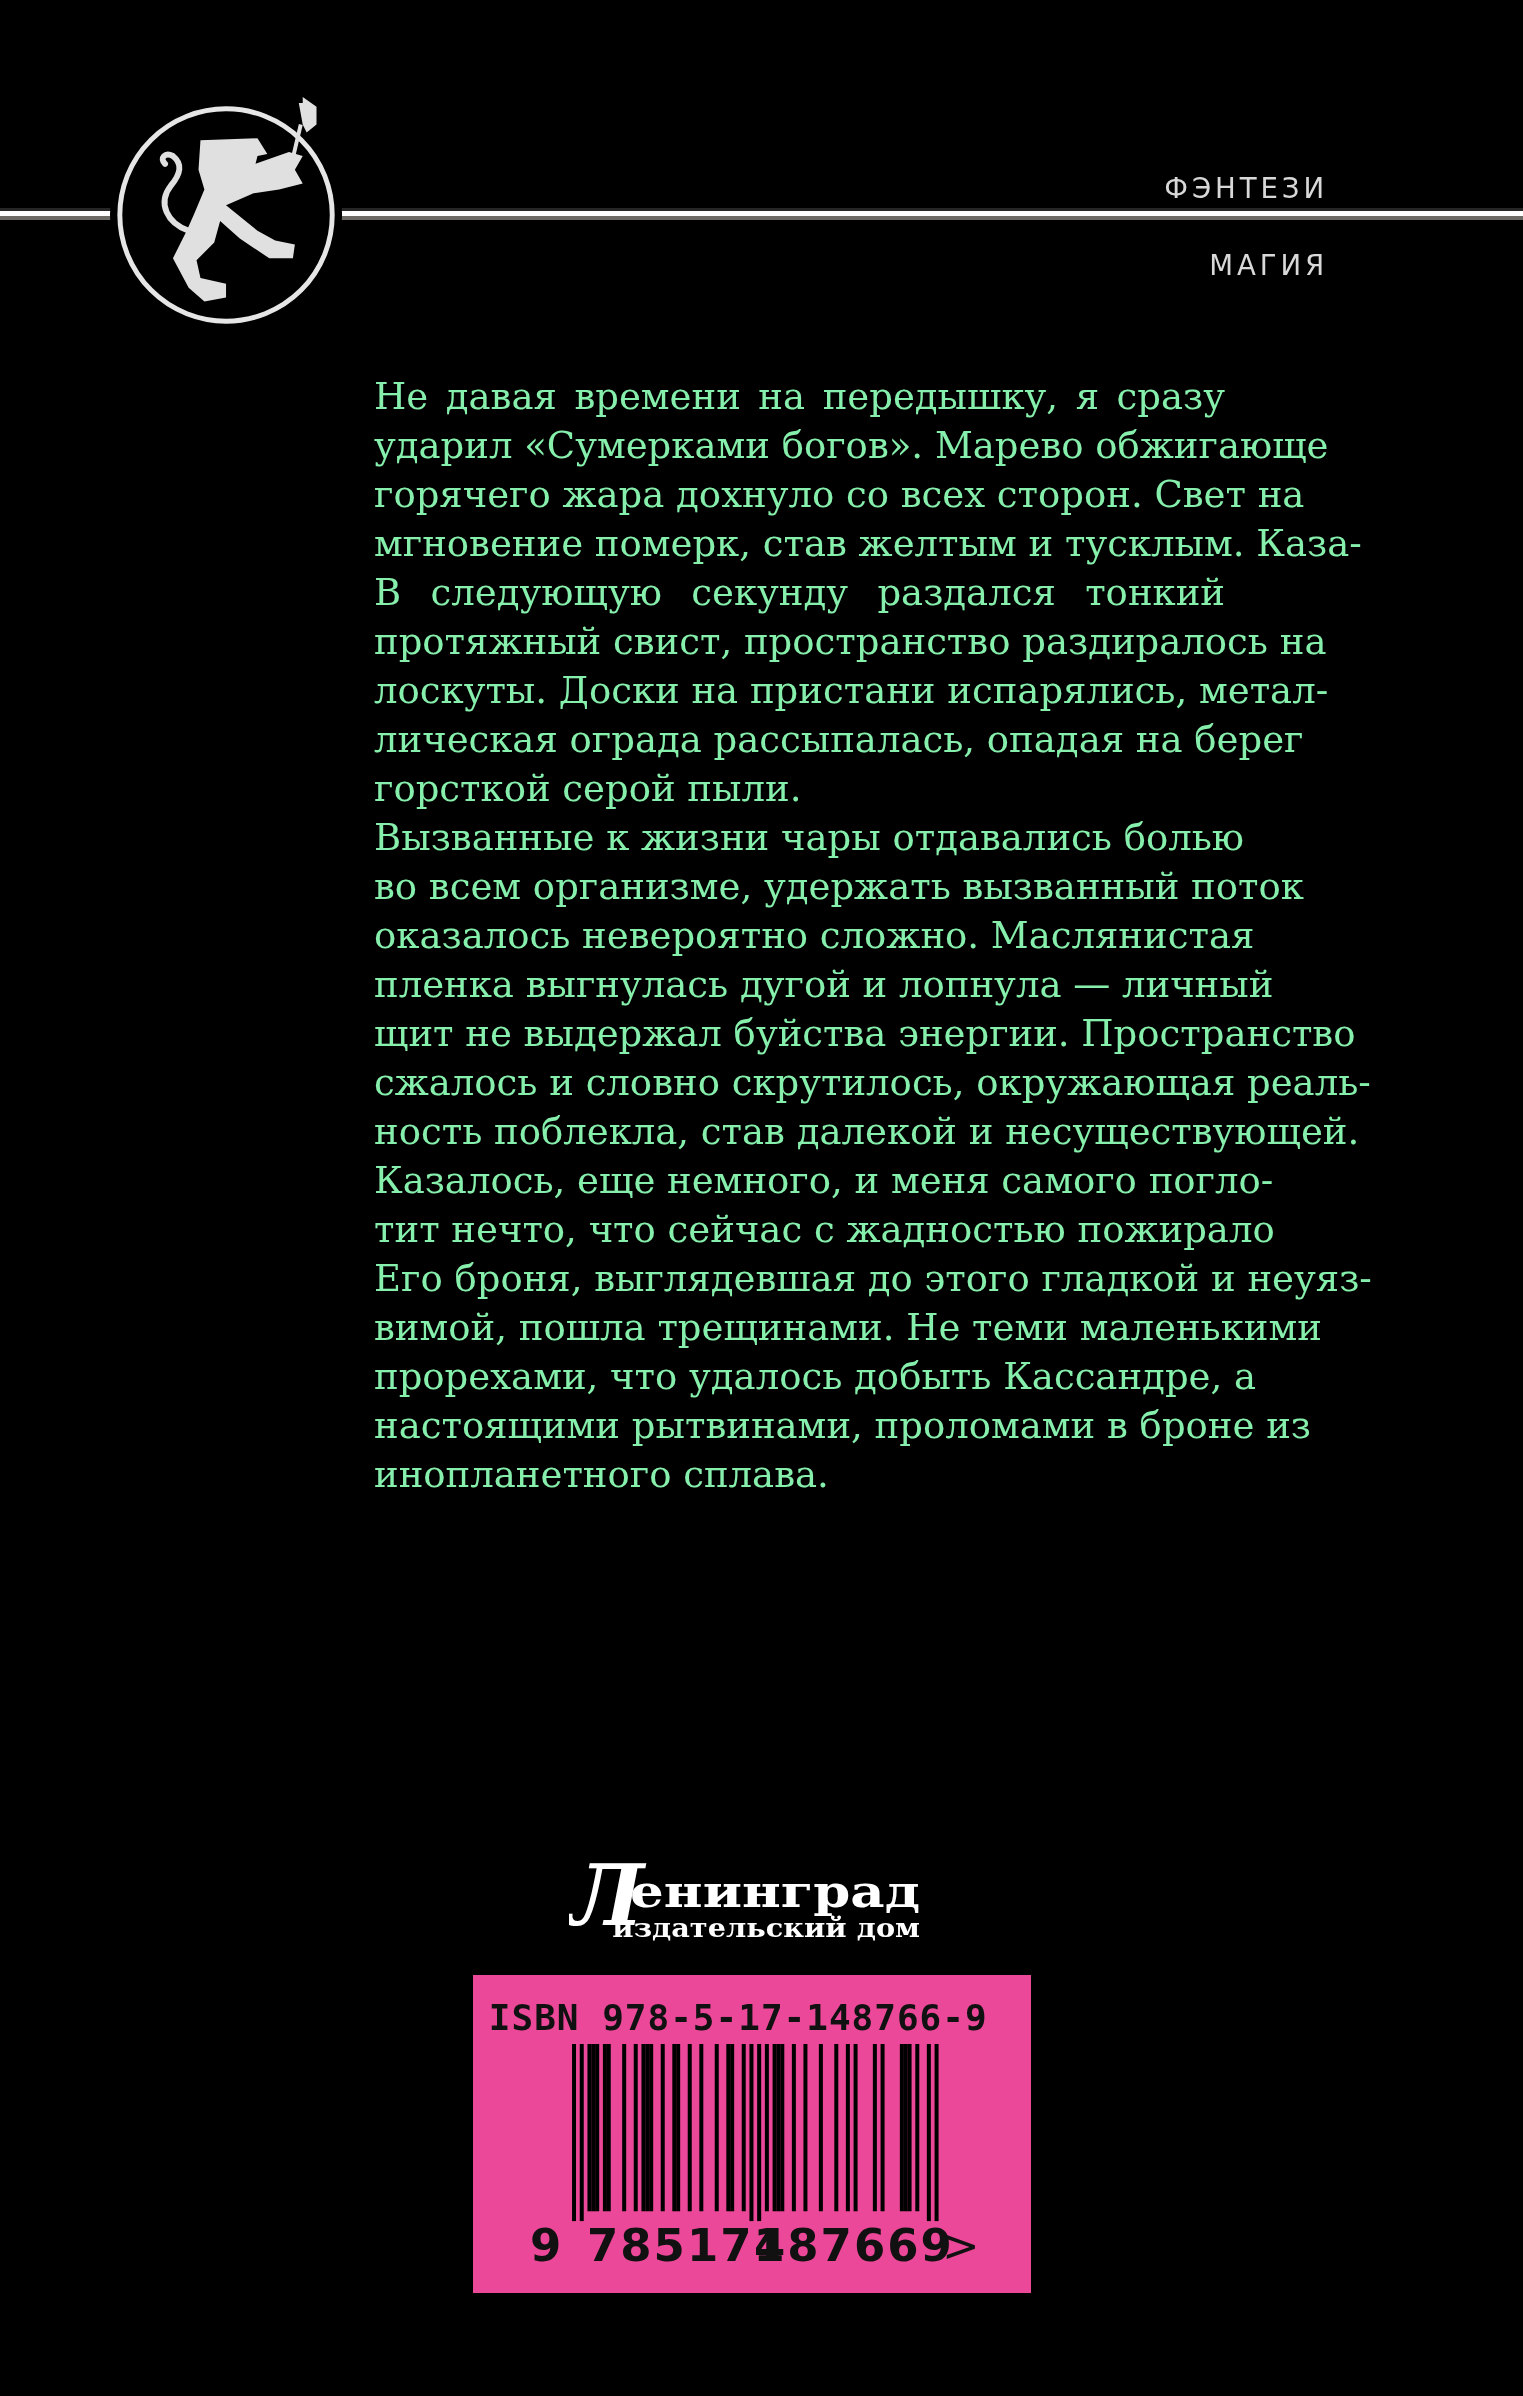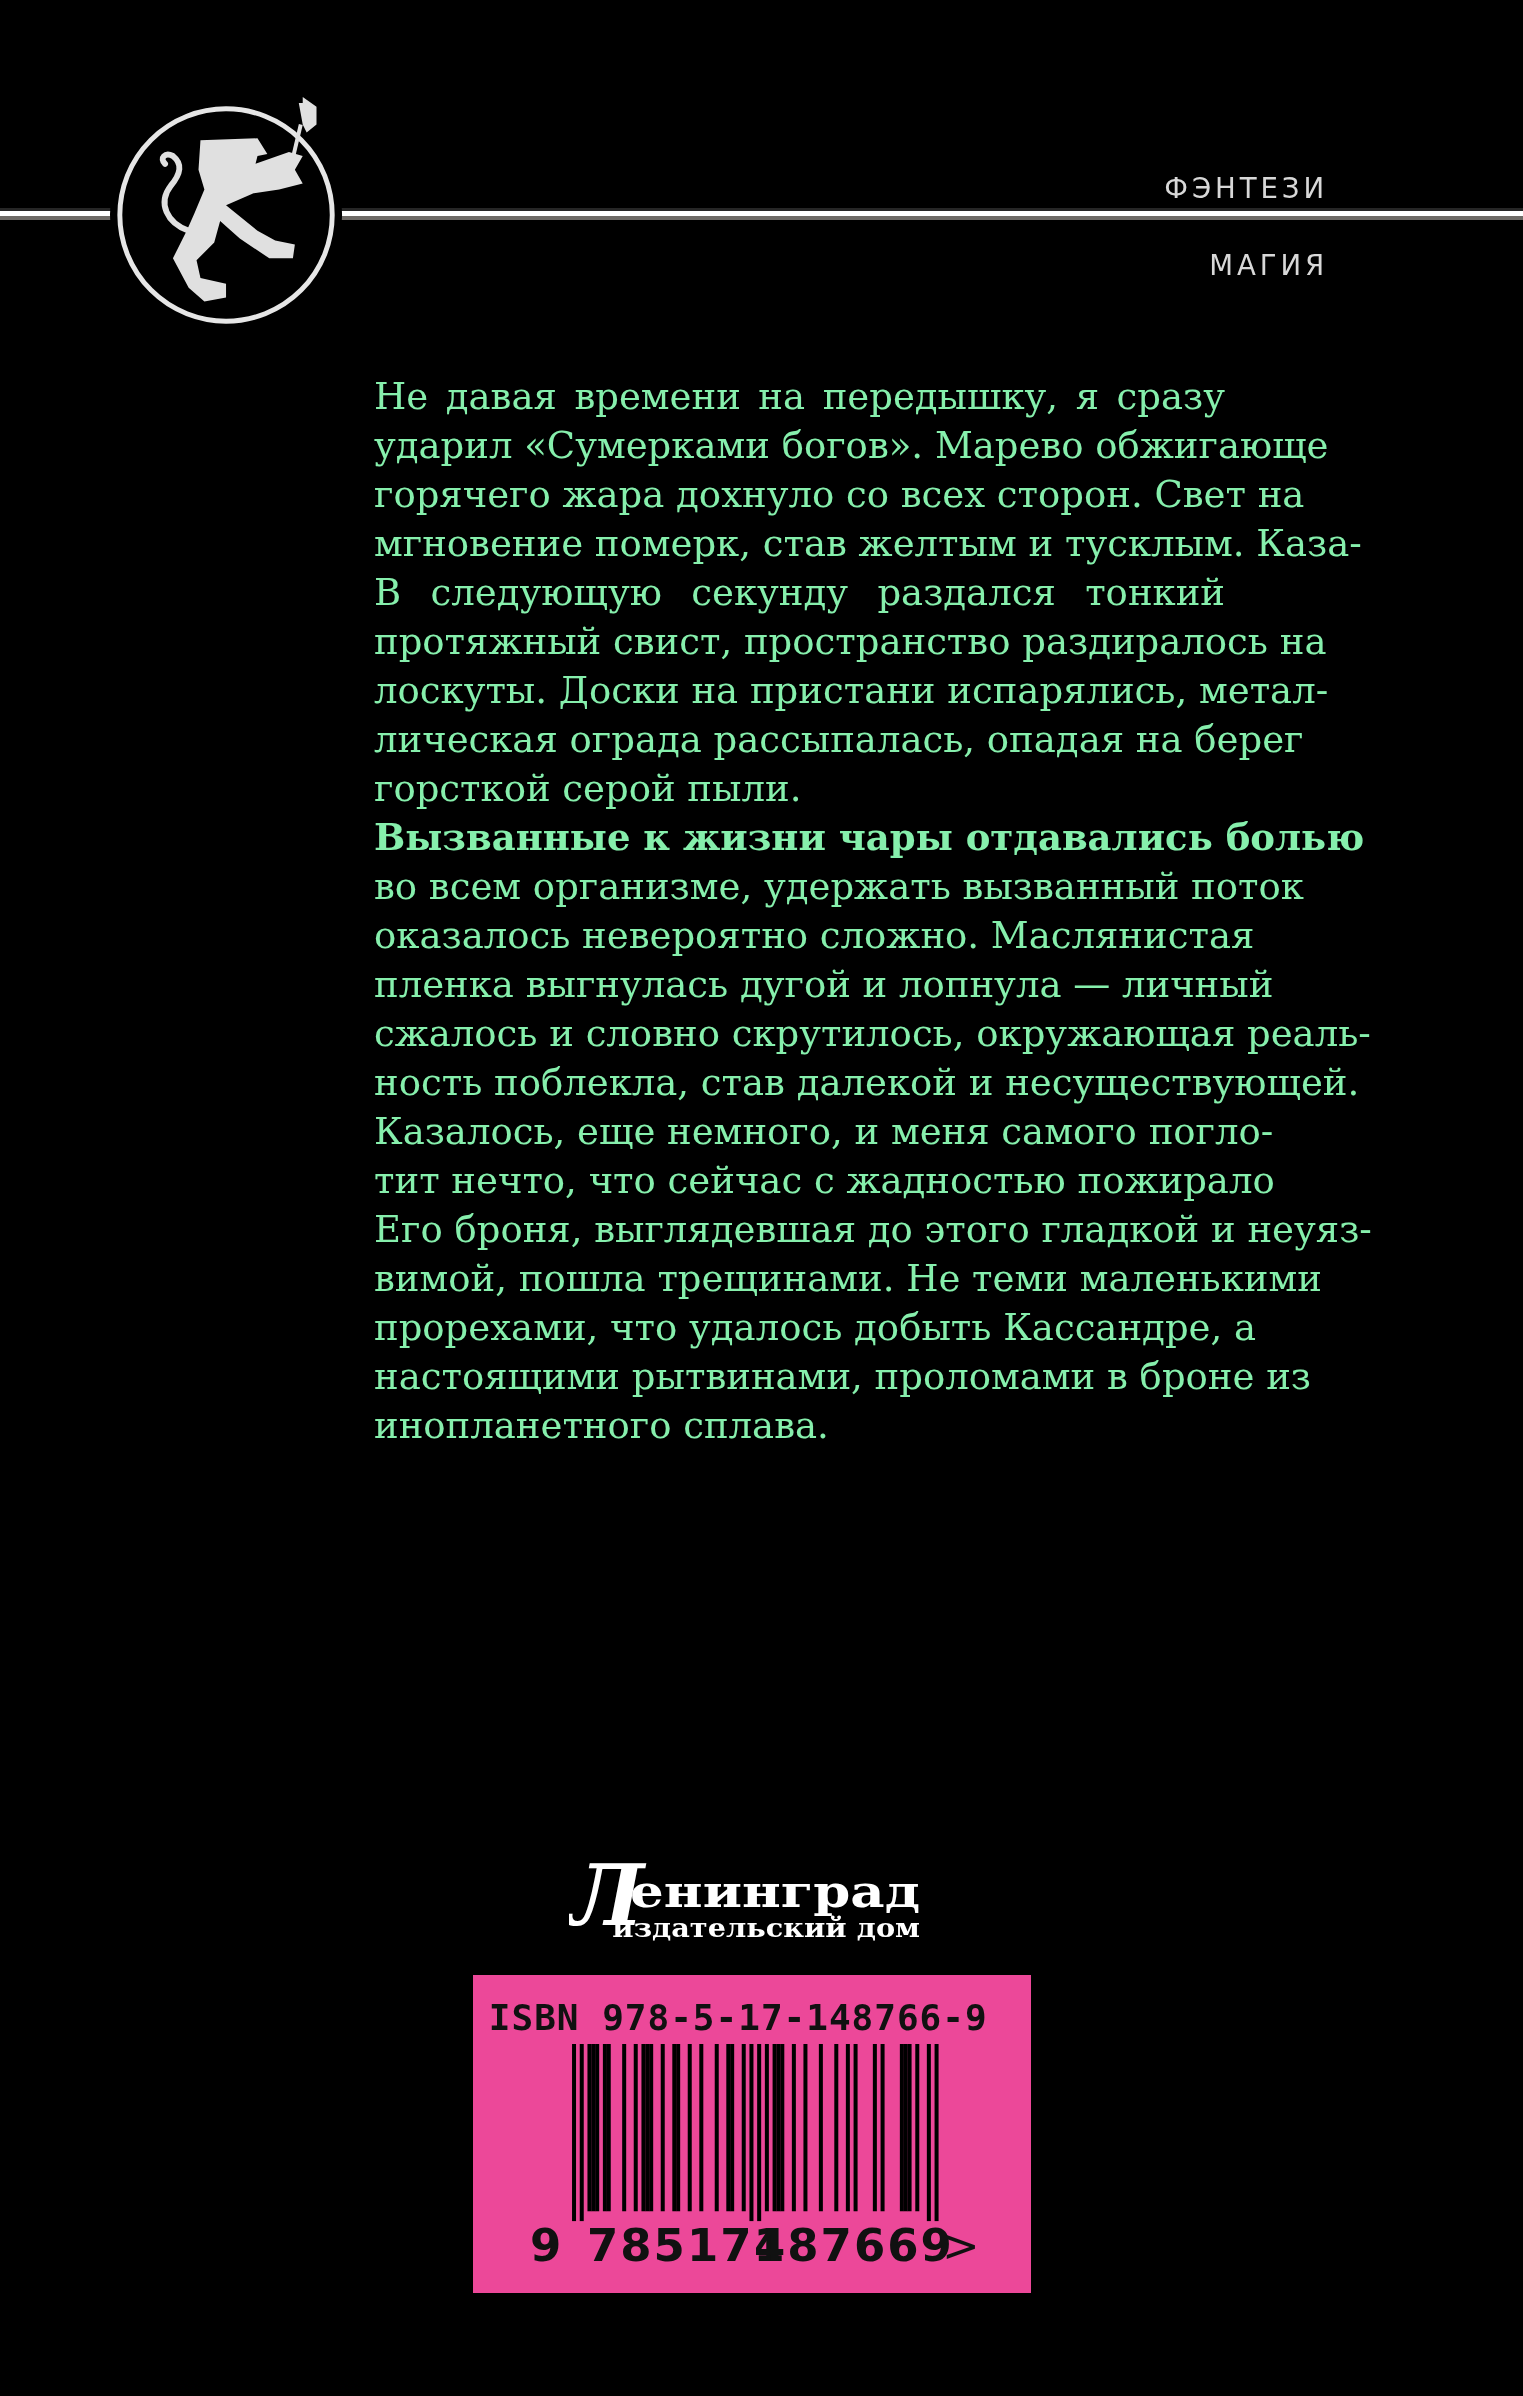--- a/index.html
+++ b/index.html
@@ -62,24 +62,25 @@
         <span class="line">мгновение померк, став желтым и тусклым. Каза-</span>
       </p>
     <p>
         <span class="line" style="margin-left: 0px;">В следующую секунду раздался тонкий</span>
         <span class="line">протяжный свист, пространство раздиралось на</span>
         <span class="line">лоскуты. Доски на пристани испарялись, метал-</span>
         <span class="line">лическая ограда рассыпалась, опадая на берег</span>
         <span class="line last">горсткой серой пыли.</span>
       </p>
     <p>
-        <span class="line" style="margin-left: 0px; font-weight: bold;">Вызванные к жизни чары отдавались болью</span>
+        <span class="line" style="margin-left: 0px;">Вызванные к жизни чары отдавались болью</span>
         <span class="line">во всем организме, удержать вызванный поток</span>
         <span class="line">оказалось невероятно сложно. Маслянистая</span>
         <span class="line">пленка выгнулась дугой и лопнула — личный</span>
+        <span class="line">щит не выдержал буйства энергии. Пространство</span>
         <span class="line">сжалось и словно скрутилось, окружающая реаль-</span>
         <span class="line last">ность поблекла, став далекой и несуществующей.</span>
       </p>
     <p>
         <span class="line" style="margin-left: 0px;">Казалось, еще немного, и меня самого погло-</span>
         <span class="line">тит нечто, что сейчас с жадностью пожирало</span>
         <span class="line">Его броня, выглядевшая до этого гладкой и неуяз-</span>
         <span class="line">вимой, пошла трещинами. Не теми маленькими</span>
         <span class="line">прорехами, что удалось добыть Кассандре, а</span>
         <span class="line">настоящими рытвинами, проломами в броне из</span>

